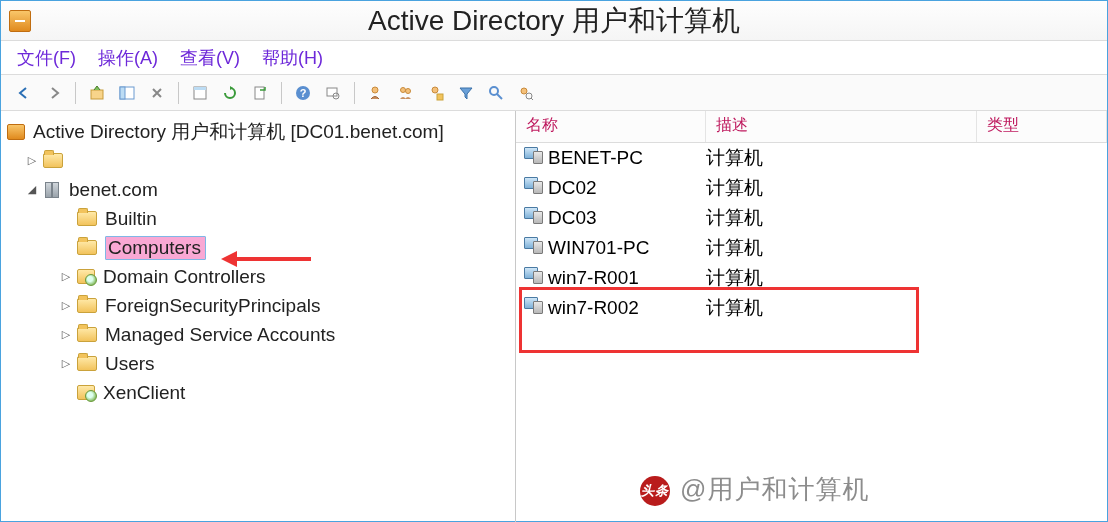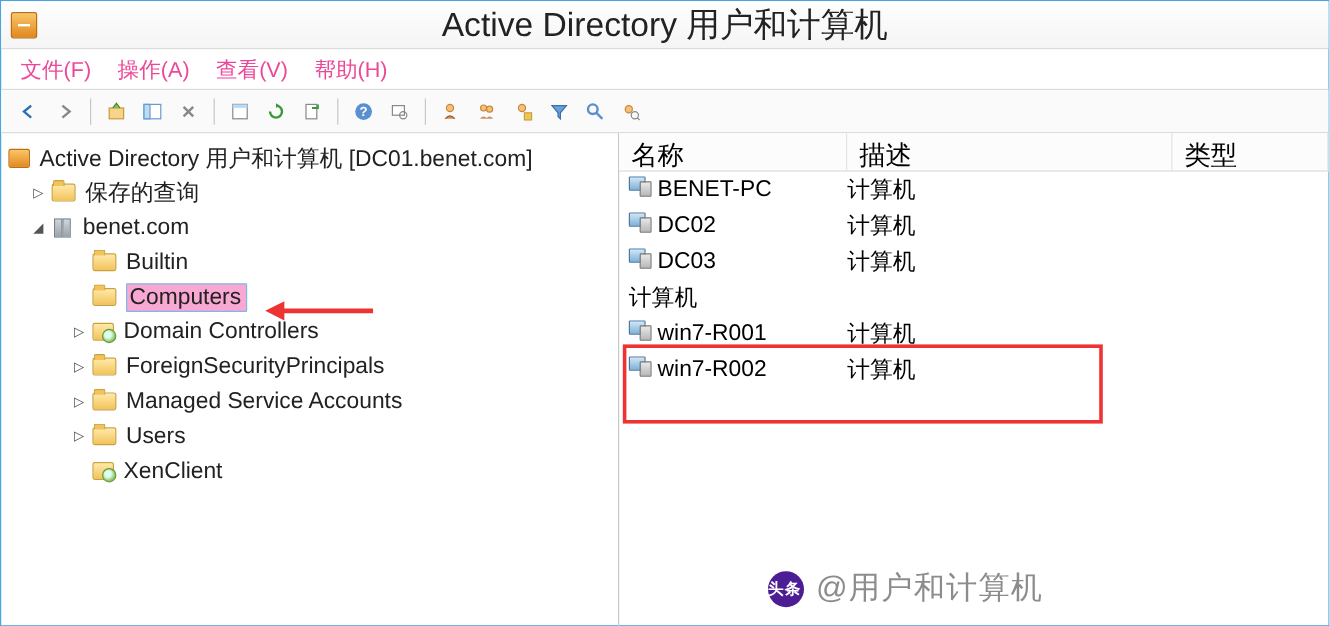--- a/index.html
+++ b/index.html
@@ -21,21 +21,21 @@
 .titlebar .sysicon::after{
   content:""; width:10px; height:2px; background:#fff;
 }
 .titlebar .title {
   position:absolute; left:0; right:0; text-align:center;
   font-size: 28px; color:#222;
 }
 
 .menubar {
   height: 34px; display:flex; align-items:center; gap: 22px;
-  padding: 0 16px; border-bottom: 1px solid #dcdcdc; font-size:18px; color:#ec4899;
+  padding: 0 16px; border-bottom: 1px solid #dcdcdc; font-size:18px; color:#6d28d9;
 }
 .menubar span { cursor: default; }
 
 .toolbar {
   height: 36px; display:flex; align-items:center; gap:4px;
   padding: 0 10px; border-bottom: 1px solid #dcdcdc;
   background:#fafafa;
 }
 .tbtn {
   width:26px; height:26px; display:inline-flex; align-items:center; justify-content:center;
@@ -97,21 +97,21 @@
   background:#f9a8d4; border:1px solid #7fb7e6; padding:0 4px 0 2px; border-radius:1px;
 }
 
 .list {
   flex:1; font-size:19px; position:relative;
 }
 .listhdr {
   height:32px; display:flex; border-bottom:1px solid #dcdcdc; background:#fcfcfc;
 }
 .listhdr .col {
-  border-right:1px solid #e4e4e4; padding:4px 10px; color:#000000; font-size:22px;font-family:Liberation Serif, serif;
+  border-right:1px solid #e4e4e4; padding:4px 10px; color:#be185d; font-size:16px;font-family:Liberation Serif, serif;
 }
 .col-name { width:190px; }
 .col-type { width:130px; }
 .col-desc { flex:1; }
 .row {
   display:flex; align-items:center; height:30px; padding-left:8px;
 }
 .row .c1 { width:182px; display:flex; align-items:flex-start; }
 .row .c2 { width:130px; }
 .comp-icon {
@@ -133,22 +133,22 @@
 }
 .arrow {
   position:absolute; left:221px; top:248px; width:90px; height:22px; pointer-events:none;
 }
 .watermark {
   position:absolute; left:640px; top:472px; font-size:26px; color:rgba(120,120,120,0.85);
   letter-spacing:1px; font-family: "Microsoft YaHei", sans-serif;
 }
 .watermark .badge{
   display:inline-block; width:30px; height:30px; border-radius:50%;
-  background:#4c1d95; color:#fff; font-size:13px; line-height:30px; 
-  font-weight:bold; margin-right:10px; vertical-align:middle;
+  background:#b91c1c; color:#fff; font-size:13px; line-height:30px; text-align:center;
+  font-weight:bold; margin-right:10px; vertical-align:middle;font-style:italic;
 }
 </style>
 </head>
 <body>
 
 <div class="window">
   <div class="titlebar">
     <span class="sysicon"></span>
     <span class="title">Active Directory 用户和计算机</span>
   </div>
@@ -264,21 +264,20 @@
 
   <div class="content">
     <div class="tree">
       <div class="node pad0">
         <span class="root-icon"></span>
         <span>Active Directory 用户和计算机 [DC01.benet.com]</span>
       </div>
       <div class="node pad1">
         <span class="exp">▷</span>
         <span class="folder-icon"></span>
-        <span>保存的查询</span>
       </div>
       <div class="node pad1">
         <span class="exp">◢</span>
         <span class="domain-icon"></span>
         <span>benet.com</span>
       </div>
       <div class="node pad2">
         <span class="exp"></span>
         <span class="folder-icon"></span>
         <span>Builtin</span>
@@ -336,20 +335,24 @@
         <div class="c2">计算机</div>
       </div>
       <div class="row">
         <div class="c1">
             <span class="comp-icon"></span>
             <span>DC03</span>
           </div>
         <div class="c2">计算机</div>
       </div>
       <div class="row">
+        <div class="c1">
+            <span class="comp-icon"></span>
+            <span>WIN701-PC</span>
+          </div>
         <div class="c2">计算机</div>
       </div>
       <div class="row">
         <div class="c1">
             <span class="comp-icon"></span>
             <span>win7-R001</span>
           </div>
         <div class="c2">计算机</div>
       </div>
       <div class="row">

